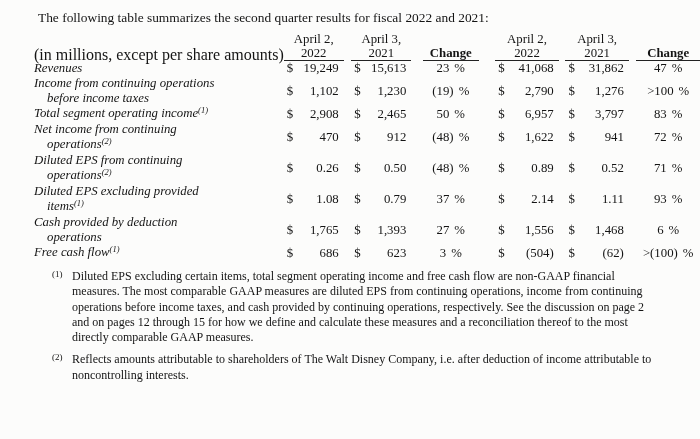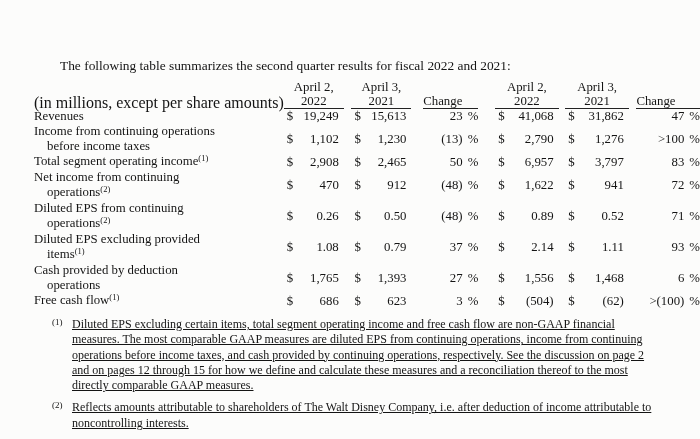--- a/index.html
+++ b/index.html
@@ -7,24 +7,23 @@
     position: relative;
     width: 700px;
     height: 439px;
     background: #fcfcfb;
     color: #141414;
     font-family: "Liberation Serif", serif;
     overflow: hidden;
     box-sizing: border-box;
   }
   .intro {
-    padding: 10px 28px 0 60px;
+    padding: 10px 28px 0 38px;
     font-size: 13.4px;
     line-height: 16px;
-    margin-top: 48px;
   }
   table.results {
     border-collapse: collapse;
     table-layout: fixed;
     margin: 6px 0 0 34px;
     font-size: 12.8px;
   }
   table.results td { padding: 0; }
   thead td { vertical-align: bottom; }
   .group-h {
@@ -35,46 +34,48 @@
     white-space: nowrap;
   }
   .col-h {
     text-align: center;
     border-bottom: 1.5px solid #222;
     line-height: 14px;
     padding-bottom: 2px;
     white-space: nowrap;
   }
   .chg-h {
+    text-align: center;
     border-bottom: 1.5px solid #222;
     padding-bottom: 2px;
     line-height: 14px;
+    font-weight: bold;
   }
   .lbl-h {
     font-size: 16px;
     line-height: 13px;
     padding-bottom: 2px;
     white-space: nowrap;
   }
   thead tr.grow td { padding-top: 2px; }
   tbody td { vertical-align: middle; padding: 2px 0; line-height: 15px; }
-  .lbl { white-space: nowrap; }
+  .lbl { white-space: nowrap; font-style: italic; }
   .lbl-line.ind { padding-left: 13px; }
   .cell {
     display: flex;
     justify-content: space-between;
     padding: 0 5px 0 3px;
   }
-  .chg { text-align: right; padding-right: 6px; white-space: nowrap; }
+  .chg { text-align: center; padding-right: 6px; white-space: nowrap; }
   .chg .p { display: inline-block; margin-left: 5px; }
   .sup { font-size: 8.5px; position: relative; top: -4px; }
   .footnotes { margin: 8px 0 0 52px; }
   .footnote { display: flex; margin-bottom: 7px; }
   .fn-marker { flex: 0 0 20px; width: 20px; font-size: 9px; position: relative; top: 0px; }
-  .fn-text { width: 586px; font-size: 12px; line-height: 15.3px; text-decoration: underline; }
+  .fn-text { width: 586px; font-size: 12px; line-height: 15.3px; }
 </style>
 </head>
 <body>
 
 <div class="page">
 
   <div class="intro">The following table summarizes the second quarter results for fiscal 2022 and 2021:</div>
 
   <table class="results">
     <colgroup>
@@ -168,21 +169,21 @@
             </div>
       </td>
       <td></td>
       <td class="val">
         <div class="cell">
               <span class="d">$</span>
               <span class="n">1,230</span>
             </div>
       </td>
       <td></td>
-      <td class="chg"><span class="n">(13)</span><span class="p">%</span></td>
+      <td class="chg"><span class="n">(19)</span><span class="p">%</span></td>
       <td></td>
       <td class="val">
         <div class="cell">
               <span class="d">$</span>
               <span class="n">2,790</span>
             </div>
       </td>
       <td></td>
       <td class="val">
         <div class="cell">

